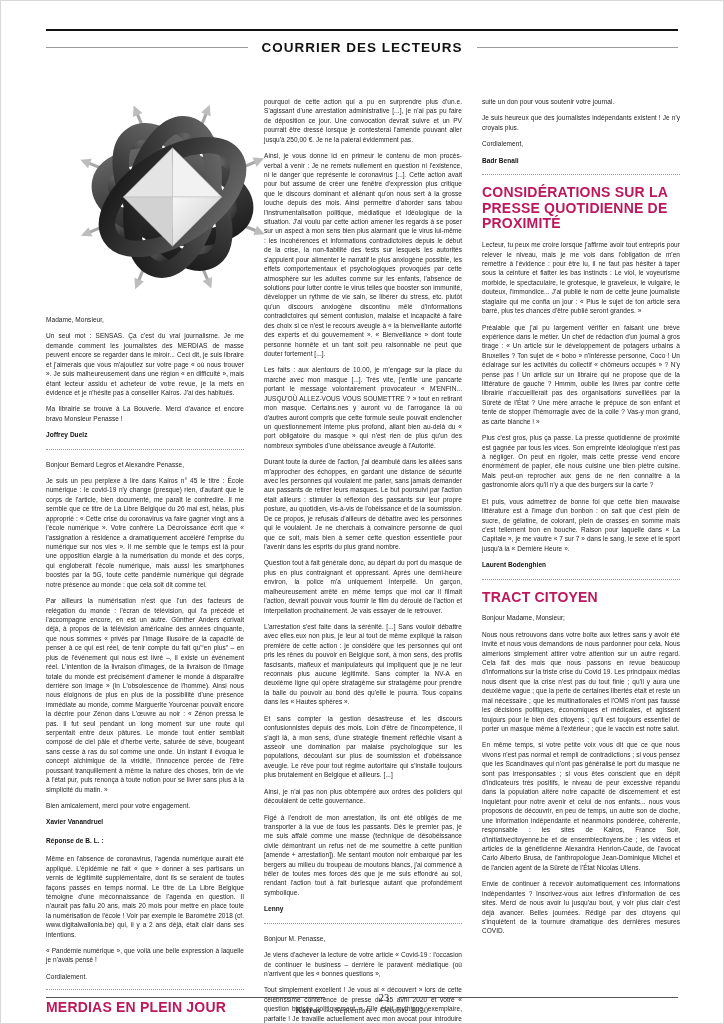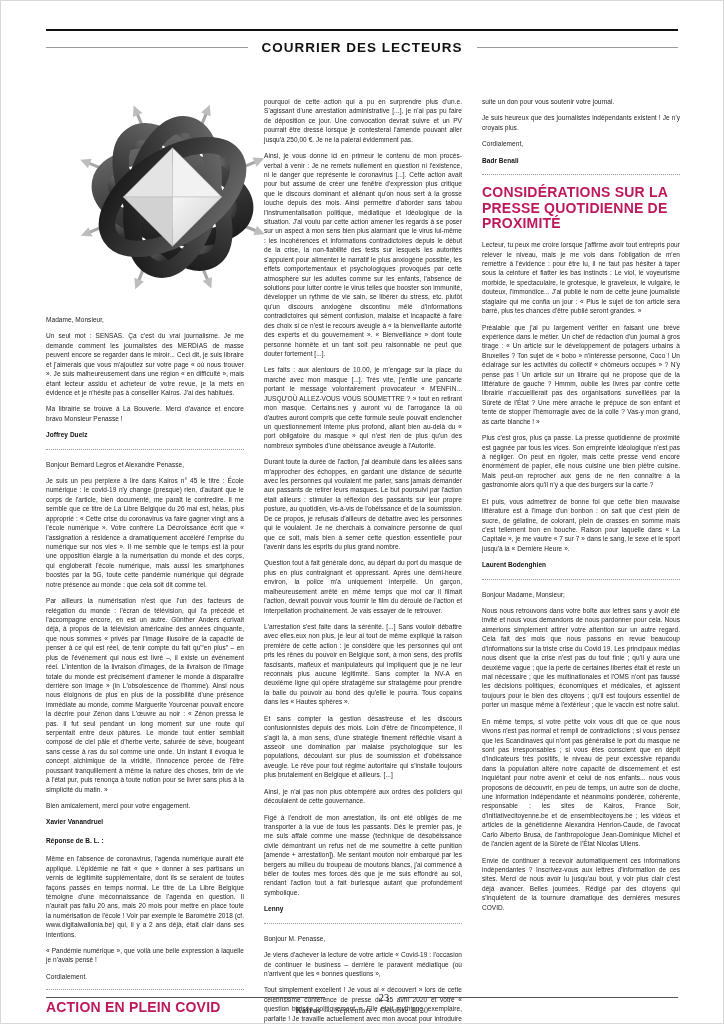--- a/index.html
+++ b/index.html
@@ -145,21 +145,21 @@
     <p class="para">Bonjour Bernard Legros et Alexandre Penasse,</p>
     <p class="para">Je suis un peu perplexe à lire dans Kairos n° 45 le titre : École numérique : le covid-19 n'y change (presque) rien, d'autant que le corps de l'article, bien documenté, me paraît le contredire. Il me semble que ce titre de La Libre Belgique du 26 mai est, hélas, plus approprié : « Cette crise du coronavirus va faire gagner vingt ans à l'école numérique ». Votre confrère La Décroissance écrit que « l'assignation à résidence a dramatiquement accéléré l'emprise du numérique sur nos vies ». Il me semble que le temps est là pour une opposition élargie à la numérisation du monde et des corps, qui engloberait l'école numérique, mais aussi les smartphones boostés par la 5G, toute cette pandémie numérique qui dégrade notre présence au monde : que cela soit dit comme tel.</p>
     <p class="para">Par ailleurs la numérisation n'est que l'un des facteurs de relégation du monde : l'écran de télévision, qui l'a précédé et l'accompagne encore, en est un autre. Günther Anders écrivait déjà, à propos de la télévision américaine des années cinquante, que nous sommes « privés par l'image illusoire de la capacité de penser à ce qui est réel, de tenir compte du fait qu'“en plus” – en plus de l'événement qui nous est livré –, il existe un événement réel. L'intention de la livraison d'images, de la livraison de l'image totale du monde est précisément d'amener le monde à disparaître derrière son image » (in L'obsolescence de l'homme). Ainsi nous nous éloignons de plus en plus de la possibilité d'une présence immédiate au monde, comme Marguerite Yourcenar pouvait encore la décrire pour Zénon dans L'œuvre au noir : « Zénon pressa le pas. Il fut seul pendant un long moment sur une route qui serpentait entre deux pâtures. Le monde tout entier semblait composé de ciel pâle et d'herbe verte, saturée de sève, bougeant sans cesse à ras du sol comme une onde. Un instant il évoqua le concept alchimique de la viridité, l'innocence percée de l'être poussant tranquillement à même la nature des choses, brin de vie à l'état pur, puis renonça à toute notion pour se livrer sans plus à la simplicité du matin. »</p>
     <p class="para">Bien amicalement, merci pour votre engagement.</p>
     <p class="para sig">Xavier Vanandruel</p>
     <p class="para sig">Réponse de B. L. :</p>
     <p class="para">Même en l'absence de coronavirus, l'agenda numérique aurait été appliqué. L'épidémie ne fait « que » donner à ses partisans un vernis de légitimité supplémentaire, dont ils se seraient de toutes façons passés en temps normal. Le titre de La Libre Belgique témoigne d'une méconnaissance de l'agenda en question. Il n'aurait pas fallu 20 ans, mais 20 mois pour mettre en place toute la numérisation de l'école ! Voir par exemple le Baromètre 2018 (cf. www.digitalwallonia.be) qui, il y a 2 ans déjà, était clair dans ses intentions.</p>
     <p class="para">« Pandémie numérique », que voilà une belle expression à laquelle je n'avais pensé !</p>
     <p class="para">Cordialement.</p>
     <div class="sep"></div>
-    <h2 class="col-heading">ACTION EN PLEIN COVID</h2>
+    <h2 class="col-heading">MERDIAS EN PLEIN JOUR</h2>
     <p class="para">De sortie de cachot suite à mon « action anti-masque » de ce matin sur la place de l'Hôtel de ville de Verviers, je vous écris sans tarder afin [...] d'expliquer le</p>
   </div>
 
   <div class="col col-mid">
     <p class="para">pourquoi de cette action qui a pu en surprendre plus d'un.e. S'agissant d'une arrestation administrative [...], je n'ai pas pu faire de déposition ce jour. Une convocation devrait suivre et un PV pourrait être dressé lorsque je contesterai l'amende pouvant aller jusqu'à 250,00 €. Je ne la paierai évidemment pas.</p>
     <p class="para">Ainsi, je vous donne ici en primeur le contenu de mon procès-verbal à venir : Je ne remets nullement en question ni l'existence, ni le danger que représente le coronavirus [...]. Cette action avait pour but assumé de créer une fenêtre d'expression plus critique que le discours dominant et aliénant qu'on nous sert à la grosse louche depuis des mois. Ainsi permettre d'aborder sans tabou l'instrumentalisation politique, médiatique et idéologique de la situation. J'ai voulu par cette action amener les regards à se poser sur un aspect à mon sens bien plus alarmant que le virus lui-même : les incohérences et informations contradictoires depuis le début de la crise, la non-fiabilité des tests sur lesquels les autorités s'appuient pour alimenter le narratif le plus anxiogène possible, les effets comportementaux et psychologiques provoqués par cette atmosphère sur les adultes comme sur les enfants, l'absence de solutions pour lutter contre le virus telles que booster son immunité, développer un rythme de vie sain, se libérer du stress, etc. plutôt qu'un discours anxiogène discontinu mêlé d'informations contradictoires qui sèment confusion, malaise et incapacité à faire des choix si ce n'est le recours aveugle à « la bienveillante autorité des experts et du gouvernement ». « Bienveillance » dont toute personne honnête et un tant soit peu raisonnable ne peut que douter fortement [...].</p>
     <p class="para">Les faits : aux alentours de 10.00, je m'engage sur la place du marché avec mon masque [...]. Très vite, j'enfile une pancarte portant le message volontairement provocateur « M'ENFIN... JUSQU'OÙ ALLEZ-VOUS VOUS SOUMETTRE ? » tout en retirant mon masque. Certains.nes y auront vu de l'arrogance là où d'autres auront compris que cette formule seule pouvait enclencher un questionnement interne plus profond, allant bien au-delà du « port obligatoire du masque » qui n'est rien de plus qu'un des nombreux symboles d'une obéissance aveugle à l'Autorité.</p>
     <p class="para">Durant toute la durée de l'action, j'ai déambulé dans les allées sans m'approcher des échoppes, en gardant une distance de sécurité avec les personnes qui voulaient me parler, sans jamais demander aux passants de retirer leurs masques. Le but poursuivi par l'action était ailleurs : stimuler la réflexion des passants sur leur propre posture, au quotidien, vis-à-vis de l'obéissance et de la soumission. De ce propos, je refusais d'ailleurs de débattre avec les personnes qui le voulaient. Je ne cherchais à convaincre personne de quoi que ce soit, mais bien à semer cette question essentielle pour l'avenir dans les esprits du plus grand nombre.</p>
     <p class="para">Question tout à fait générale donc, au départ du port du masque de plus en plus contraignant et oppressant. Après une demi-heure environ, la police m'a uniquement interpellé. Un garçon, malheureusement arrêté en même temps que moi car il filmait l'action, devrait pouvoir vous fournir le film du déroulé de l'action et interpellation prochainement. Je vais essayer de le retrouver.</p>
     <p class="para">L'arrestation s'est faite dans la sérénité. [...] Sans vouloir débattre avec elles.eux non plus, je leur ai tout de même expliqué la raison première de cette action : je considère que les personnes qui ont pris les rênes du pouvoir en Belgique sont, à mon sens, des profils fascisants, mafieux et manipulateurs qui impliquent que je ne leur reconnais plus aucune légitimité. Sans compter la NV-A en deuxième ligne qui opère stratagème sur stratagème pour prendre la balle du pouvoir au bond dès qu'elle le pourra. Tous copains dans les « Hautes sphères ».</p>
@@ -179,20 +179,21 @@
     <p class="para">Cordialement,</p>
     <p class="para sig">Badr Benali</p>
     <div class="sep"></div>
     <h2 class="col-heading">CONSIDÉRATIONS SUR LA PRESSE QUOTIDIENNE DE PROXIMITÉ</h2>
     <p class="para">Lecteur, tu peux me croire lorsque j'affirme avoir tout entrepris pour relever le niveau, mais je me vois dans l'obligation de m'en remettre à l'évidence : pour être lu, il ne faut pas hésiter à taper sous la ceinture et flatter les bas instincts : Le viol, le voyeurisme morbide, le spectaculaire, le grotesque, le graveleux, le vulgaire, le douteux, l'immondice... J'ai publié le nom de cette jeune journaliste stagiaire qui me confia un jour : « Plus le sujet de ton article sera barré, plus tes chances d'être publié seront grandes. »</p>
     <p class="para">Préalable que j'ai pu largement vérifier en faisant une brève expérience dans le métier. Un chef de rédaction d'un journal à gros tirage : « Un article sur le développement de potagers urbains à Bruxelles ? Ton sujet de « bobo » n'intéresse personne, Coco ! Un éclairage sur les activités du collectif « chômeurs occupés » ? N'y pense pas ! Un article sur un libraire qui ne propose que de la littérature de gauche ? Hmmm, oublie les livres par contre cette librairie n'accueillerait pas des organisations surveillées par la Sûreté de l'État ? Une mère arrache le prépuce de son enfant et tente de stopper l'hémorragie avec de la colle ? Vas-y mon grand, as carte blanche ! »</p>
     <p class="para">Plus c'est gros, plus ça passe. La presse quotidienne de proximité est gagnée par tous les vices. Son empreinte idéologique n'est pas à négliger. On peut en rigoler, mais cette presse vend encore énormément de papier, elle nous cuisine une bien piètre cuisine. Mais peut-on reprocher aux gens de ne rien connaître à la gastronomie alors qu'il n'y a que des burgers sur la carte ?</p>
     <p class="para">Et puis, vous admettrez de bonne foi que cette bien mauvaise littérature est à l'image d'un bonbon : on sait que c'est plein de sucre, de gélatine, de colorant, plein de crasses en somme mais c'est tellement bon en bouche. Raison pour laquelle dans « La Capitale », je me vautre « 7 sur 7 » dans le sang, le sexe et le sport jusqu'à la « Dernière Heure ».</p>
     <p class="para sig">Laurent Bodenghien</p>
     <div class="sep"></div>
+    <h2 class="col-heading">TRACT CITOYEN</h2>
     <p class="para">Bonjour Madame, Monsieur;</p>
     <p class="para">Nous nous retrouvons dans votre boîte aux lettres sans y avoir été invité et nous vous demandons de nous pardonner pour cela. Nous aimerions simplement attirer votre attention sur un autre regard. Cela fait des mois que nous passons en revue beaucoup d'informations sur la triste crise du Covid 19. Les principaux médias nous disent que la crise n'est pas du tout finie ; qu'il y aura une deuxième vague ; que la perte de certaines libertés était et reste un mal nécessaire ; que les multinationales et l'OMS n'ont pas faussé les décisions politiques, économiques et médicales, et agissent toujours pour le bien des citoyens ; qu'il est toujours essentiel de porter un masque même à l'extérieur ; que le vaccin est notre salut.</p>
     <p class="para">En même temps, si votre petite voix vous dit que ce que nous vivons n'est pas normal et rempli de contradictions ; si vous pensez que les Scandinaves qui n'ont pas généralisé le port du masque ne sont pas irresponsables ; si vous êtes conscient que en dépit d'indicateurs très positifs, le niveau de peur excessive répandu dans la population altère notre capacité de discernement et est inquiétant pour notre avenir et celui de nos enfants... nous vous proposons de découvrir, en peu de temps, un autre son de cloche, une information indépendante et néanmoins pondérée, cohérente, responsable : les sites de Kairos, France Soir, d'initiativecitoyenne.be et de ensemblecitoyens.be ; les vidéos et articles de la généticienne Alexandra Henrion-Caude, de l'avocat Carlo Alberto Brusa, de l'anthropologue Jean-Dominique Michel et de l'ancien agent de la Sûreté de l'État Nicolas Ullens.</p>
     <p class="para">Envie de continuer à recevoir automatiquement ces informations indépendantes ? Inscrivez-vous aux lettres d'information de ces sites. Merci de nous avoir lu jusqu'au bout, y voir plus clair c'est déjà avancer. Belles journées. Rédigé par des citoyens qui s'inquiètent de la tournure dramatique des dernières mesures COVID.</p>
   </div>
 
   <div class="footer">
     <div class="pageno-row">
       <span class="frule"></span>
       <span class="pageno">23</span>

